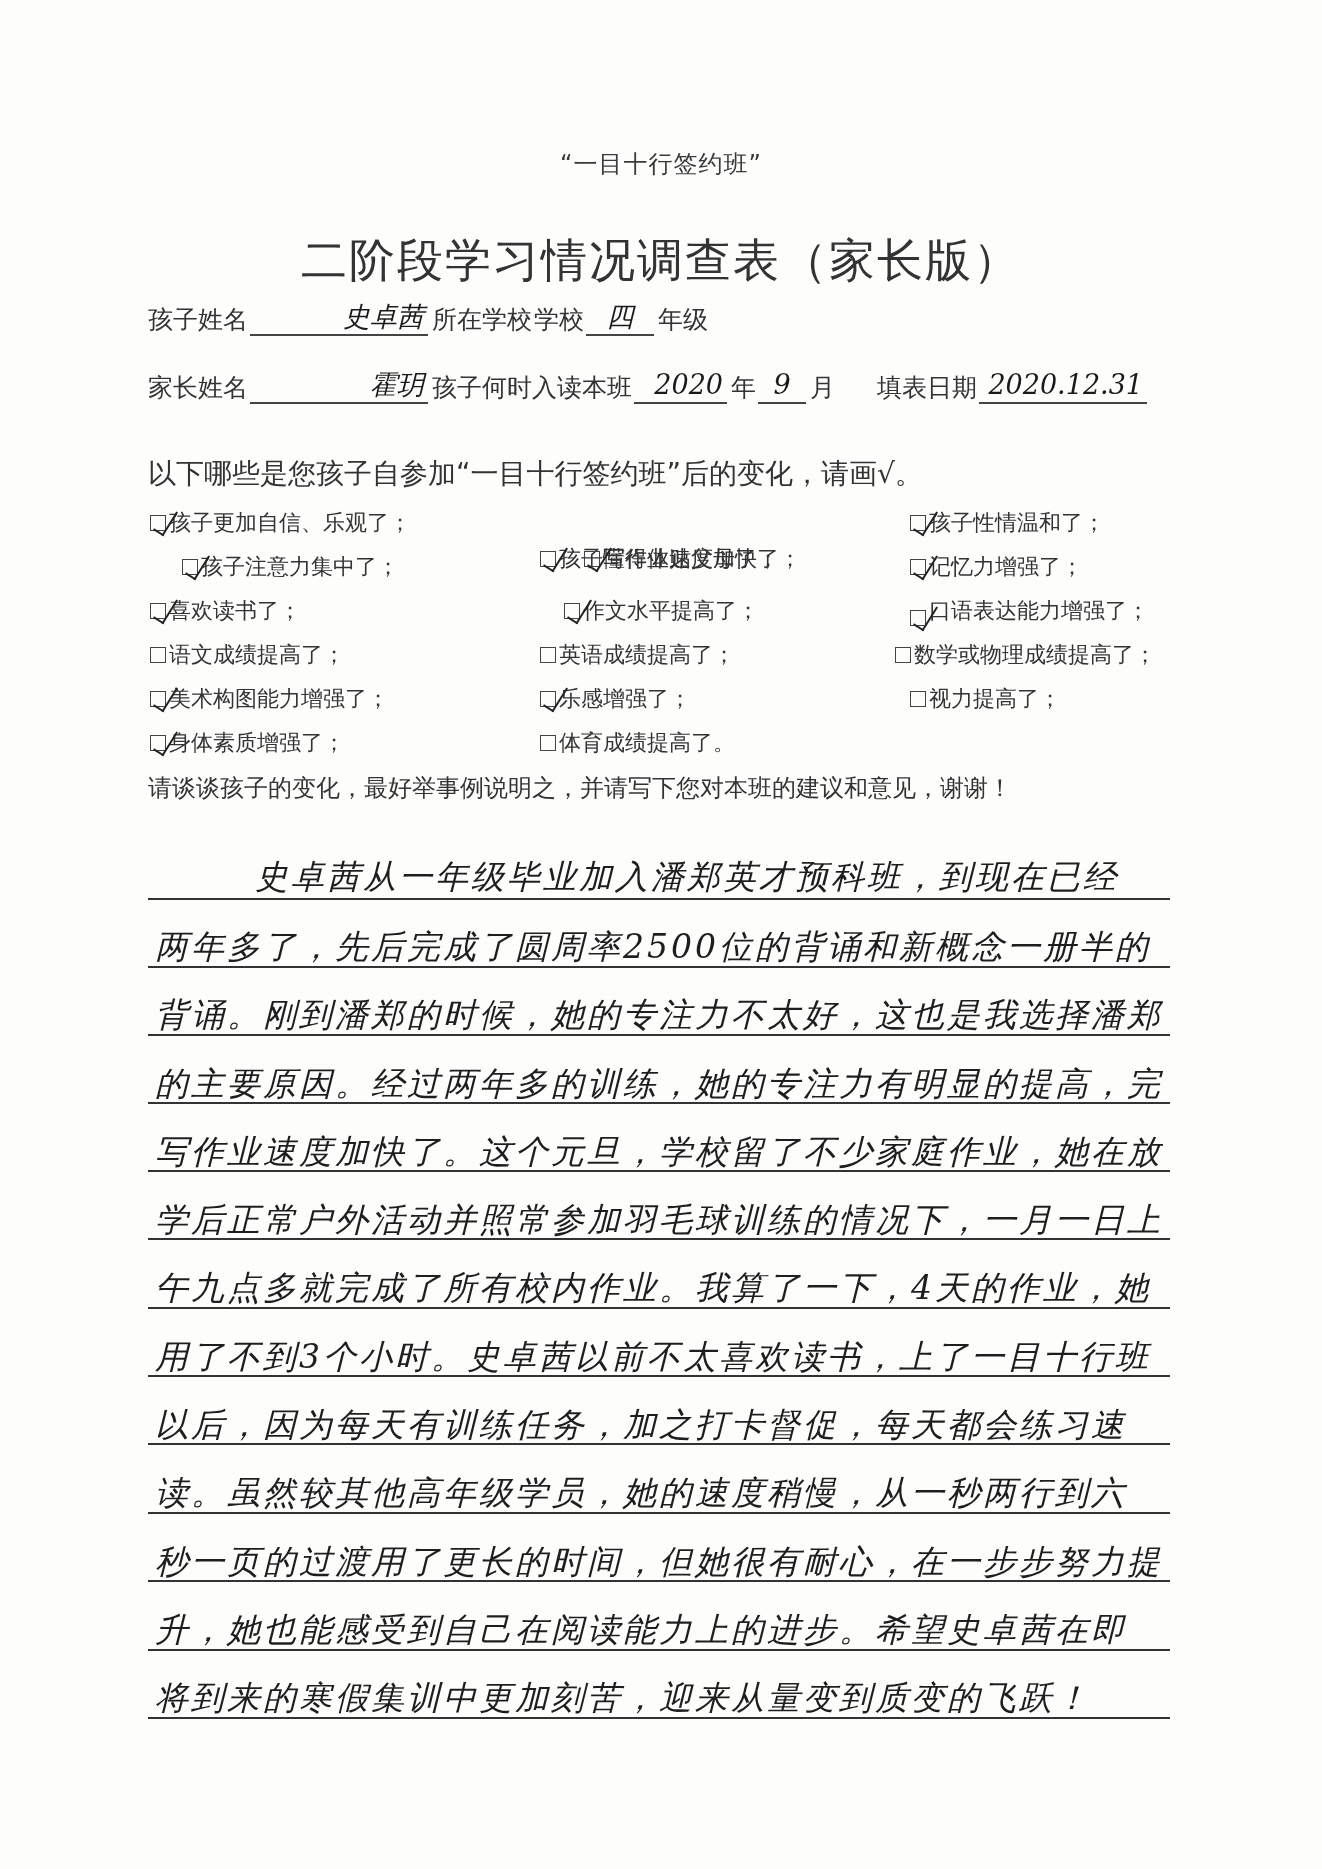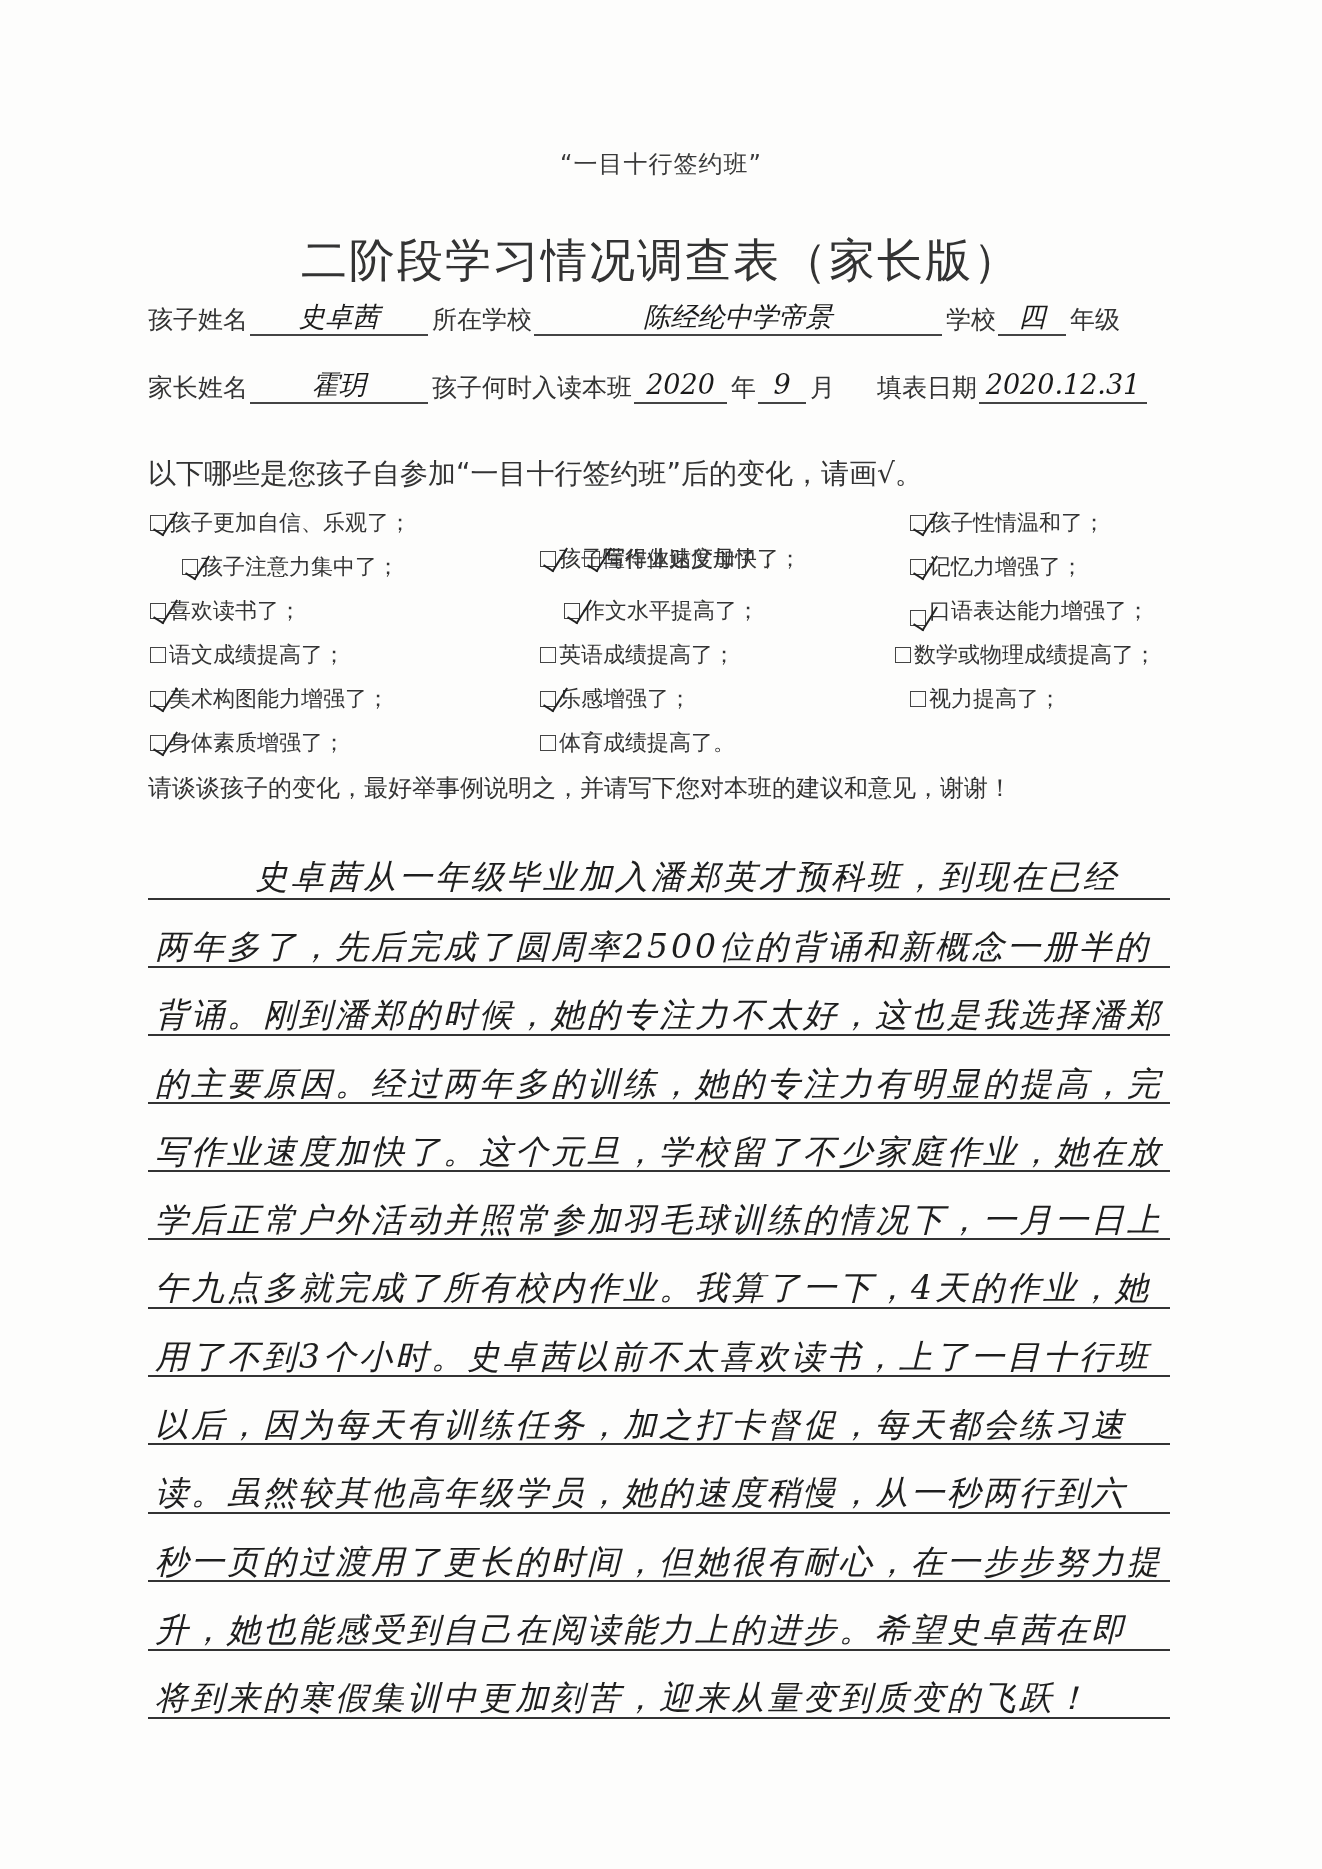--- a/index.html
+++ b/index.html
@@ -21,21 +21,21 @@
     font-size: 46px; color: #333; letter-spacing: 2px;
   }
   .form-row {
     left: 148px; font-size: 25px; color: #333; white-space: nowrap;
     display: flex; align-items: flex-end;
   }
   .form-label { padding-right: 2px; }
   .blank {
     display: inline-block; border-bottom: 2px solid #444;
     font-family: "DejaVu Serif", serif; font-style: italic;
-    color: #1a1a1a; font-size: 27px; text-align: center;
+    color: #1a1a1a; font-size: 27px; text-align: right;
     padding: 0 4px; margin-right: 4px; height: 34px; line-height: 34px;
   }
   .instr { left: 148px; top: 455px; font-size: 28px; color: #333; }
   .opt {
     font-size: 22px; color: #333; display: flex; align-items: center;
     white-space: nowrap;
   }
   .box {
     width: 16px; height: 16px; border: 1.6px solid #444; display: inline-block;
     position: relative; margin-right: 3px; box-sizing: border-box;
@@ -61,21 +61,20 @@
 </head>
 <body>
 
 <div class="abs subtitle">“一目十行签约班”</div>
 <div class="abs title">二阶段学习情况调查表（家长版）</div>
 
 <div class="abs form-row" style="top:300px;">
   <span class="form-label">孩子姓名</span>
   <span class="blank" style="width:170px;">史卓茜</span>
   <span class="form-label">所在学校</span>
-  <span class="blank" style="width:400px;">陈经纶中学帝景</span>
   <span class="form-label">学校</span>
   <span class="blank" style="width:60px; text-align:center;">四</span>
   <span class="form-label">年级</span>
 </div>
 
 <div class="abs form-row" style="top:368px;">
   <span class="form-label">家长姓名</span>
   <span class="blank" style="width:170px;">霍玥</span>
   <span class="form-label">孩子何时入读本班</span>
   <span class="blank" style="width:85px;">2020</span>

